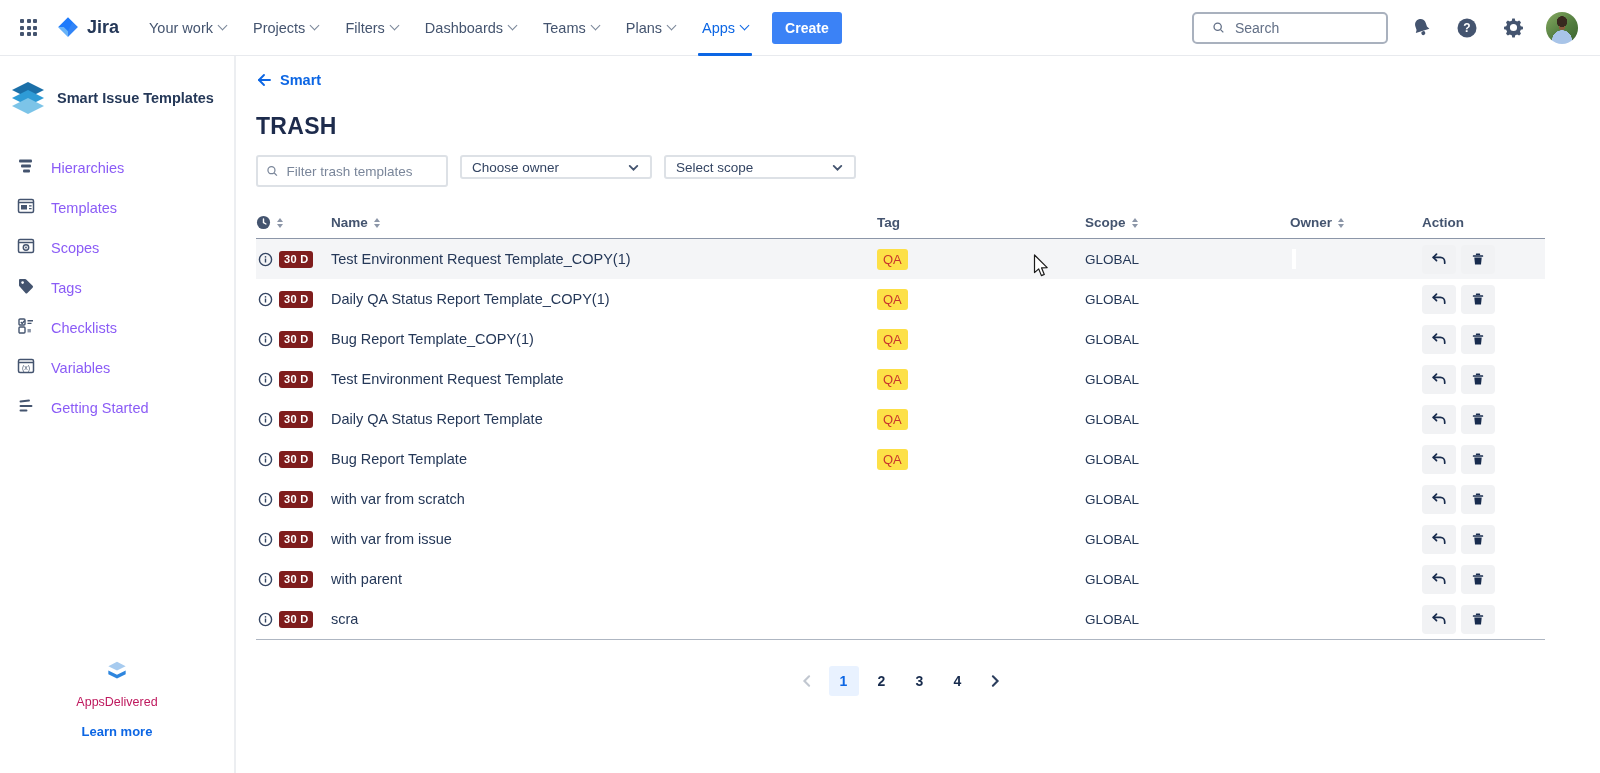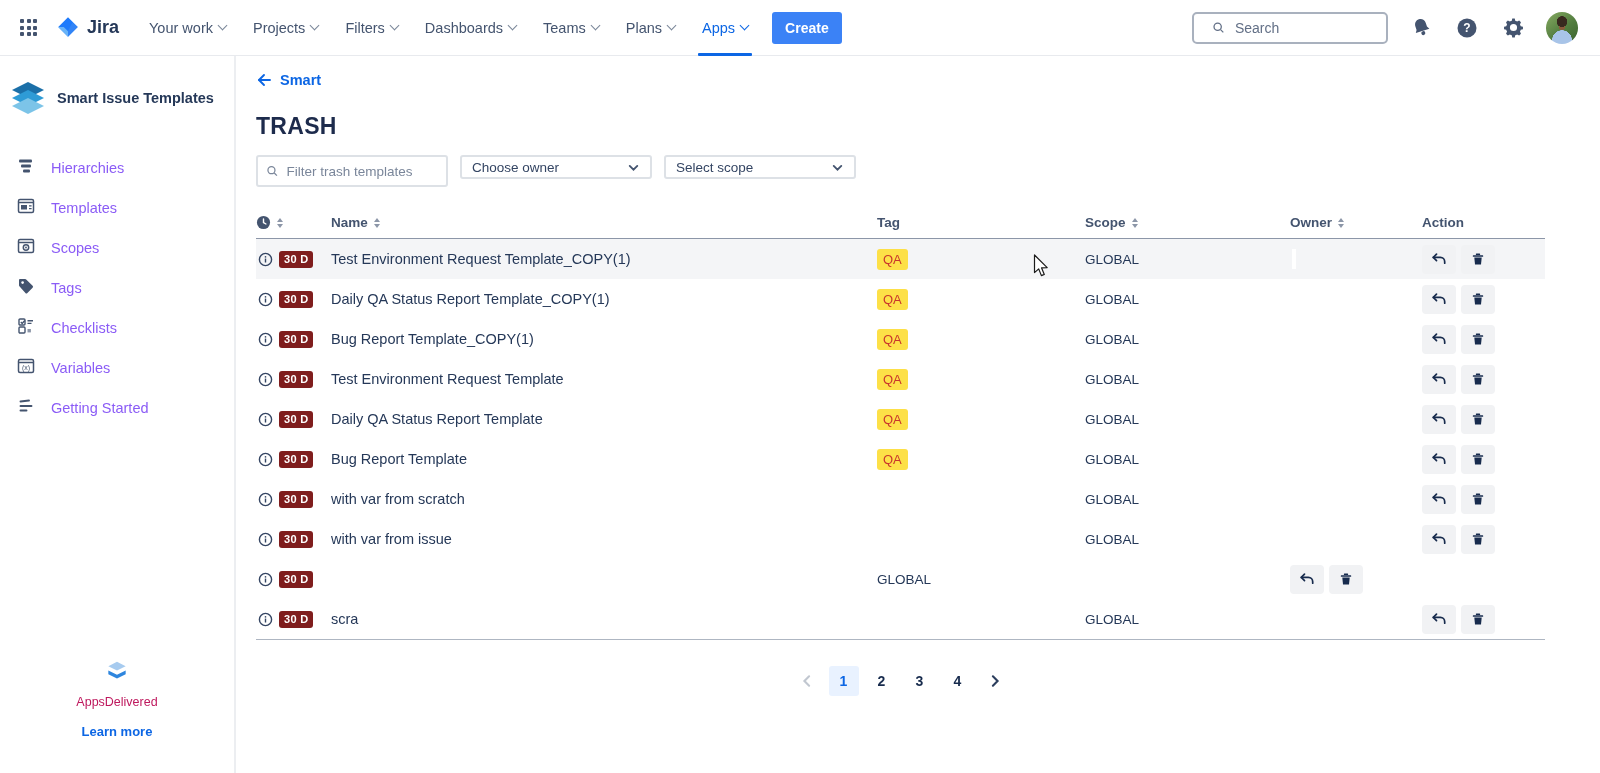--- a/index.html
+++ b/index.html
@@ -601,20 +601,21 @@
             <div class="cell-ttl">
               <span class="info">
                 <svg viewBox="0 0 16 16">
                   <circle cx="8" cy="8" r="6.5" fill="none" stroke="#344563" stroke-width="1.5"></circle>
                   <rect x="7.25" y="7" width="1.5" height="4.2" fill="#344563"></rect>
                   <rect x="7.25" y="4.4" width="1.5" height="1.6" fill="#344563"></rect>
                 </svg>
               </span>
               <span class="badge">30 D</span>
             </div>
+            <div class="name">with parent</div>
             <div class="cell-tag"></div>
             <div class="scope">GLOBAL</div>
             <div><span class="avatar avatar-sm"></span></div>
             <div class="actions">
               <button class="act-btn">
                 <svg viewBox="0 0 16 16" fill="none" stroke="#172B4D" stroke-width="1.7" stroke-linecap="round" stroke-linejoin="round">
                   <path d="M5.5 3.2 L2.3 6.4 L5.5 9.6"></path>
                   <path d="M2.3 6.4 H9.4 C11.8 6.4 13.7 8.3 13.7 10.7 V12.2"></path>
                 </svg>
               </button>

